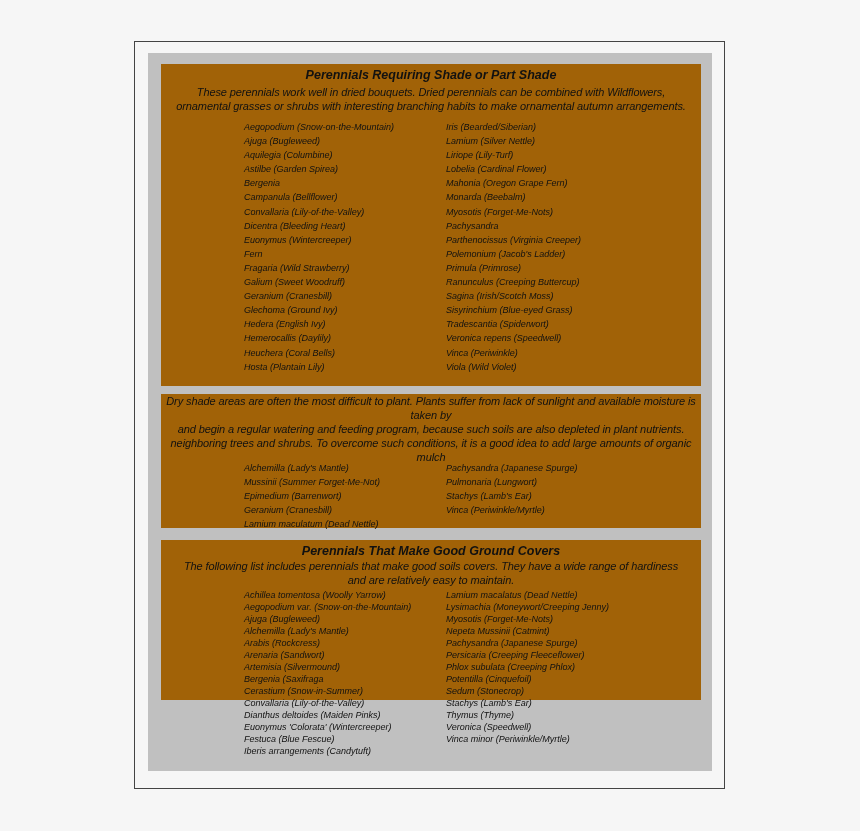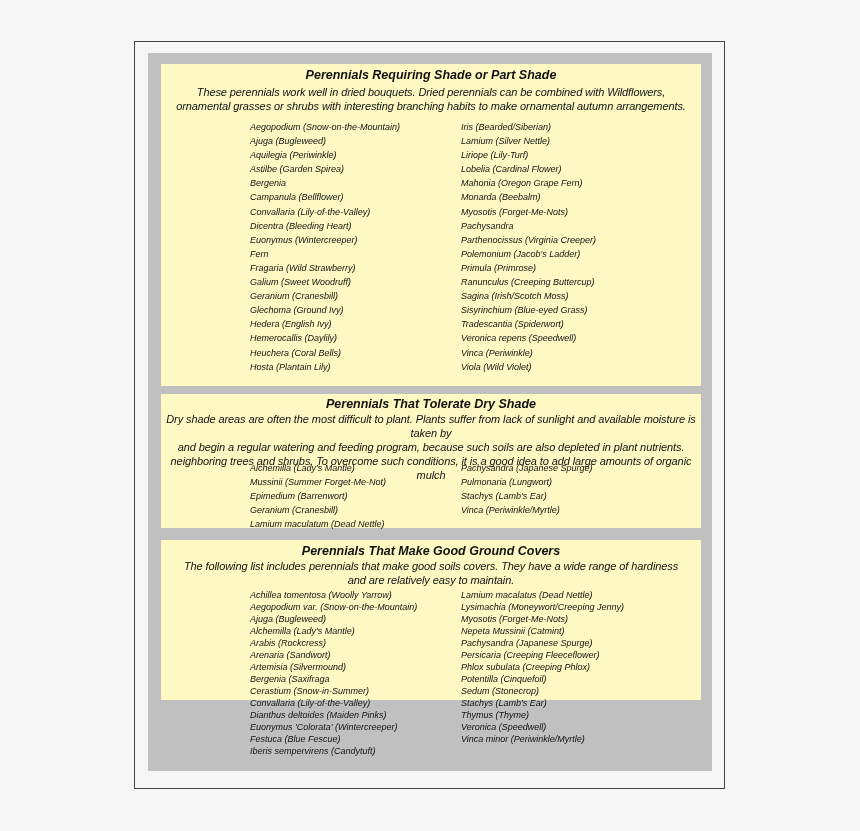--- a/index.html
+++ b/index.html
@@ -21,21 +21,21 @@
   .frame {
     position: absolute;
     left: 148px; top: 53px;
     width: 564px; height: 718px;
     background: #c0c0c0;
   }
   .section {
     position: absolute;
     left: 161px;
     width: 540px;
-    background: #fef9c3;
+    background: #a16207;
     box-sizing: border-box;
   }
   .s1 { top: 64px; height: 322px; }
   .s2 { top: 394px; height: 134px; }
   .s3 { top: 540px; height: 160px; }
 
   .title {
     text-align: center;
     font-weight: bold;
     font-style: italic;
@@ -46,23 +46,22 @@
   .desc {
     text-align: center;
     font-style: italic;
     font-size: 11px;
     line-height: 14px;
     margin: 0;
     letter-spacing: -0.1px;
   }
   .cols {
     position: absolute;
-    left: 89px;
+    left: 83px;
     display: flex;
-    gap: 9px;
   }
   .col {
     width: 202px;
     list-style: none;
     margin: 0; padding: 0;
   }
   .col li {
     font-style: italic;
     font-size: 9px;
     white-space: nowrap;
@@ -78,21 +77,21 @@
 <div class="frame"></div>
 
 <div class="section s1">
   <h2 class="title" style="padding-top:3px;">Perennials Requiring Shade or Part Shade</h2>
   <p class="desc" style="margin-top:2px;">These perennials work well in dried bouquets. Dried perennials can be combined with Wildflowers,</p>
   <p class="desc">ornamental grasses or shrubs with interesting branching habits to make ornamental autumn arrangements.</p>
   <div class="cols" style="top:56px;">
     <ul class="col" id="s0-left">
         <li>Aegopodium (Snow-on-the-Mountain)</li>
         <li>Ajuga (Bugleweed)</li>
-        <li>Aquilegia (Periwinkle)</li>
+        <li>Aquilegia (Columbine)</li>
         <li>Astilbe (Garden Spirea)</li>
         <li>Bergenia</li>
         <li>Campanula (Bellflower)</li>
         <li>Convallaria (Lily-of-the-Valley)</li>
         <li>Dicentra (Bleeding Heart)</li>
         <li>Euonymus (Wintercreeper)</li>
         <li>Fern</li>
         <li>Fragaria (Wild Strawberry)</li>
         <li>Galium (Sweet Woodruff)</li>
         <li>Geranium (Cranesbill)</li>
@@ -119,21 +118,20 @@
         <li>Sisyrinchium (Blue-eyed Grass)</li>
         <li>Tradescantia (Spiderwort)</li>
         <li>Veronica repens (Speedwell)</li>
         <li>Vinca (Periwinkle)</li>
         <li>Viola (Wild Violet)</li>
       </ul>
   </div>
 </div>
 
 <div class="section s2">
-  <h2 class="title" style="padding-top:2px;">Perennials That Tolerate Dry Shade</h2>
   <p class="desc">Dry shade areas are often the most difficult to plant.  Plants suffer from lack of sunlight and available moisture is taken by</p>
   <p class="desc">and begin a regular watering and feeding program, because such soils are also depleted in plant nutrients.</p>
   <p class="desc">neighboring trees and shrubs.  To overcome such conditions, it is a good idea to add large amounts of organic mulch</p>
   <div class="cols" style="top:67px;">
     <ul class="col" id="s1-left">
         <li>Alchemilla (Lady's Mantle)</li>
         <li>Mussinii (Summer Forget-Me-Not)</li>
         <li>Epimedium (Barrenwort)</li>
         <li>Geranium (Cranesbill)</li>
         <li>Lamium maculatum (Dead Nettle)</li>
@@ -159,21 +157,21 @@
         <li>Alchemilla (Lady's Mantle)</li>
         <li>Arabis (Rockcress)</li>
         <li>Arenaria (Sandwort)</li>
         <li>Artemisia (Silvermound)</li>
         <li>Bergenia (Saxifraga</li>
         <li>Cerastium (Snow-in-Summer)</li>
         <li>Convallaria (Lily-of-the-Valley)</li>
         <li>Dianthus deltoides (Maiden Pinks)</li>
         <li>Euonymus 'Colorata' (Wintercreeper)</li>
         <li>Festuca (Blue Fescue)</li>
-        <li>Iberis sempervirens (Candytuft)</li>
+        <li>Iberis arrangements (Candytuft)</li>
       </ul>
     <ul class="col" id="s2-right">
         <li>Lamium macalatus (Dead Nettle)</li>
         <li>Lysimachia (Moneywort/Creeping Jenny)</li>
         <li>Myosotis (Forget-Me-Nots)</li>
         <li>Nepeta Mussinii (Catmint)</li>
         <li>Pachysandra (Japanese Spurge)</li>
         <li>Persicaria (Creeping Fleeceflower)</li>
         <li>Phlox subulata (Creeping Phlox)</li>
         <li>Potentilla (Cinquefoil)</li>

